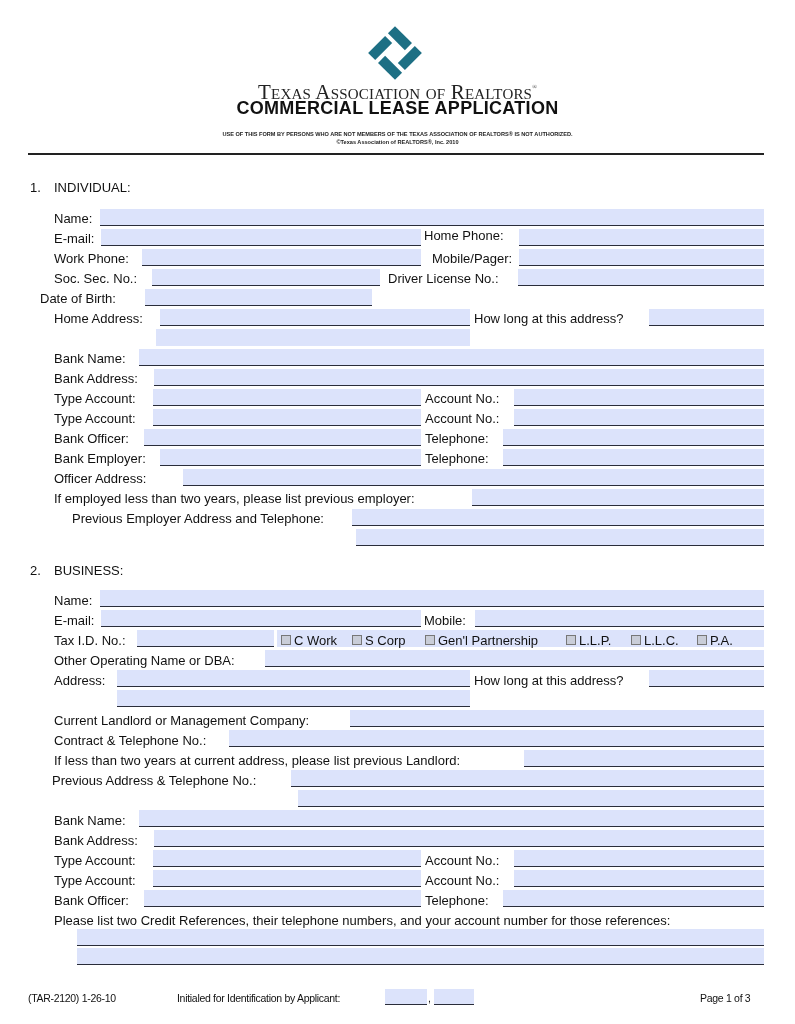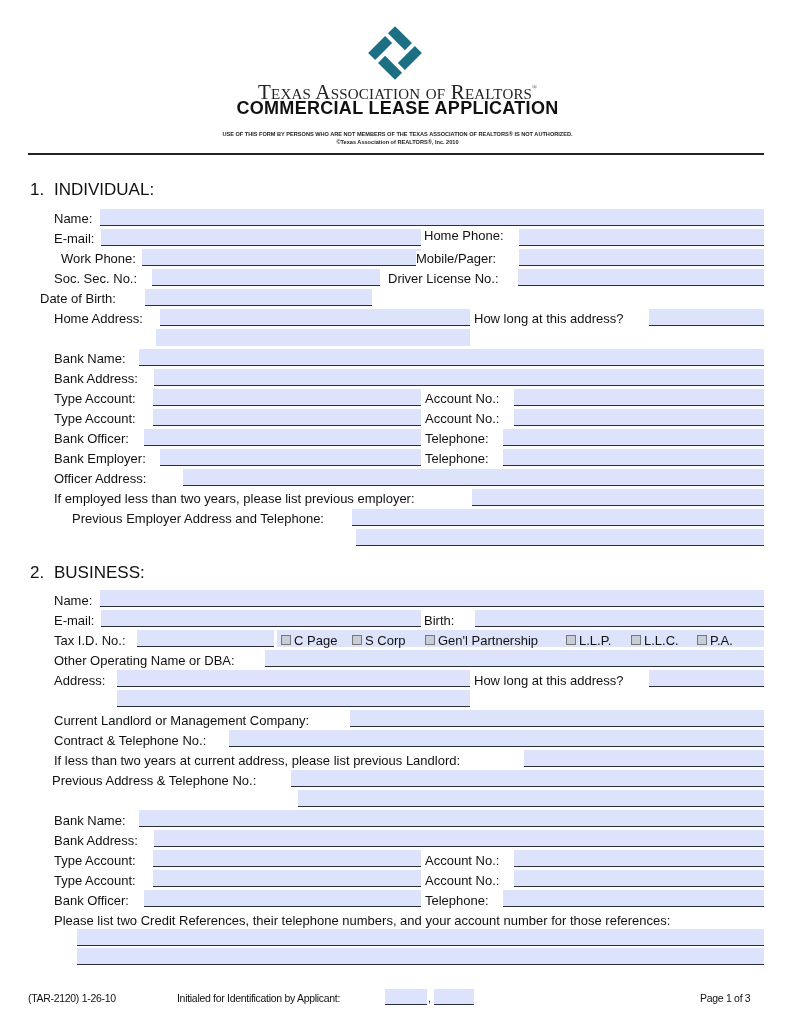--- a/index.html
+++ b/index.html
@@ -17,21 +17,21 @@
   .form-title {
     position: absolute; left: 0; width: 795px; top: 98px; text-align: center;
     font-size: 18px; font-weight: bold; letter-spacing: 0.3px; color: #111;
   }
   .notice {
     position: absolute; left: 0; width: 795px; top: 130px; text-align: center;
     font-size: 5.6px; font-weight: bold; line-height: 8px; color: #222;
   }
   .rule { position: absolute; left: 28px; width: 736px; top: 153px; height: 2px; background: #222; }
 
-  .sec-title { position: absolute; left: 30px; font-size: 17px; }
+  .sec-title { position: absolute; left: 30px; font-size: 13px; }
   .sec-title .num { display: inline-block; width: 24px; }
 
   .lbl { position: absolute; font-size: 13px; line-height: 16px; white-space: nowrap; background: #fff; }
   .fld {
     position: absolute; height: 17px; background: #dce3fb;
     border-bottom: 1.5px solid #2a2d3a; box-sizing: border-box;
   }
   .cb {
     display: inline-block; width: 8px; height: 8px; border: 1px solid #777;
     background: #c9cdd8; margin: 0 3px 0 0; vertical-align: 0px;
@@ -64,23 +64,23 @@
 
 <div class="fld" style="left:100px;top:209px;width:664px"></div>
 <div class="lbl" style="left:54px;top:211px">Name:</div>
 
 <div class="fld" style="left:101px;top:229px;width:320px"></div>
 <div class="lbl" style="left:54px;top:231px">E-mail:</div>
 <div class="fld" style="left:519px;top:229px;width:245px"></div>
 <div class="lbl" style="left:424px;top:228px">Home Phone:</div>
 
 <div class="fld" style="left:142px;top:249px;width:279px"></div>
-<div class="lbl" style="left:61px;top:251px">Work Phone:</div>
+<div class="lbl" style="left:54px;top:251px">Work Phone:</div>
 <div class="fld" style="left:519px;top:249px;width:245px"></div>
-<div class="lbl" style="left:416px;top:251px">Mobile/Pager:</div>
+<div class="lbl" style="left:432px;top:251px">Mobile/Pager:</div>
 
 <div class="fld" style="left:152px;top:269px;width:228px"></div>
 <div class="lbl" style="left:54px;top:271px">Soc. Sec. No.:</div>
 <div class="fld" style="left:518px;top:269px;width:246px"></div>
 <div class="lbl" style="left:388px;top:271px">Driver License No.:</div>
 
 <div class="fld" style="left:145px;top:289px;width:227px"></div>
 <div class="lbl" style="left:40px;top:291px">Date of Birth:</div>
 
 <div class="fld" style="left:160px;top:309px;width:310px"></div>
@@ -126,26 +126,26 @@
 <div class="fld" style="left:356px;top:529px;width:408px"></div>
 
 <div class="sec-title" style="top:563px"><span class="num">2.</span><span>BUSINESS:</span></div>
 
 <div class="fld" style="left:100px;top:590px;width:664px"></div>
 <div class="lbl" style="left:54px;top:593px">Name:</div>
 
 <div class="fld" style="left:101px;top:610px;width:320px"></div>
 <div class="lbl" style="left:54px;top:613px">E-mail:</div>
 <div class="fld" style="left:475px;top:610px;width:289px"></div>
-<div class="lbl" style="left:424px;top:613px">Birth:</div>
+<div class="lbl" style="left:424px;top:613px">Mobile:</div>
 
 <div class="fld" style="left:137px;top:630px;width:137px"></div>
 <div class="lbl" style="left:54px;top:633px">Tax I.D. No.:</div>
 <div class="fld" style="left:277px;top:630px;width:487px;border-bottom:none"></div>
-<div class="cbg" style="left:281px"><span class="cb"></span><span>C Page</span></div>
+<div class="cbg" style="left:281px"><span class="cb"></span><span>C Work</span></div>
 <div class="cbg" style="left:352px"><span class="cb"></span><span>S Corp</span></div>
 <div class="cbg" style="left:425px"><span class="cb"></span><span>Gen'l Partnership</span></div>
 <div class="cbg" style="left:566px"><span class="cb"></span><span>L.L.P.</span></div>
 <div class="cbg" style="left:631px"><span class="cb"></span><span>L.L.C.</span></div>
 <div class="cbg" style="left:697px"><span class="cb"></span><span>P.A.</span></div>
 
 <div class="fld" style="left:265px;top:650px;width:499px"></div>
 <div class="lbl" style="left:54px;top:653px">Other Operating Name or DBA:</div>
 
 <div class="fld" style="left:117px;top:670px;width:353px"></div>

